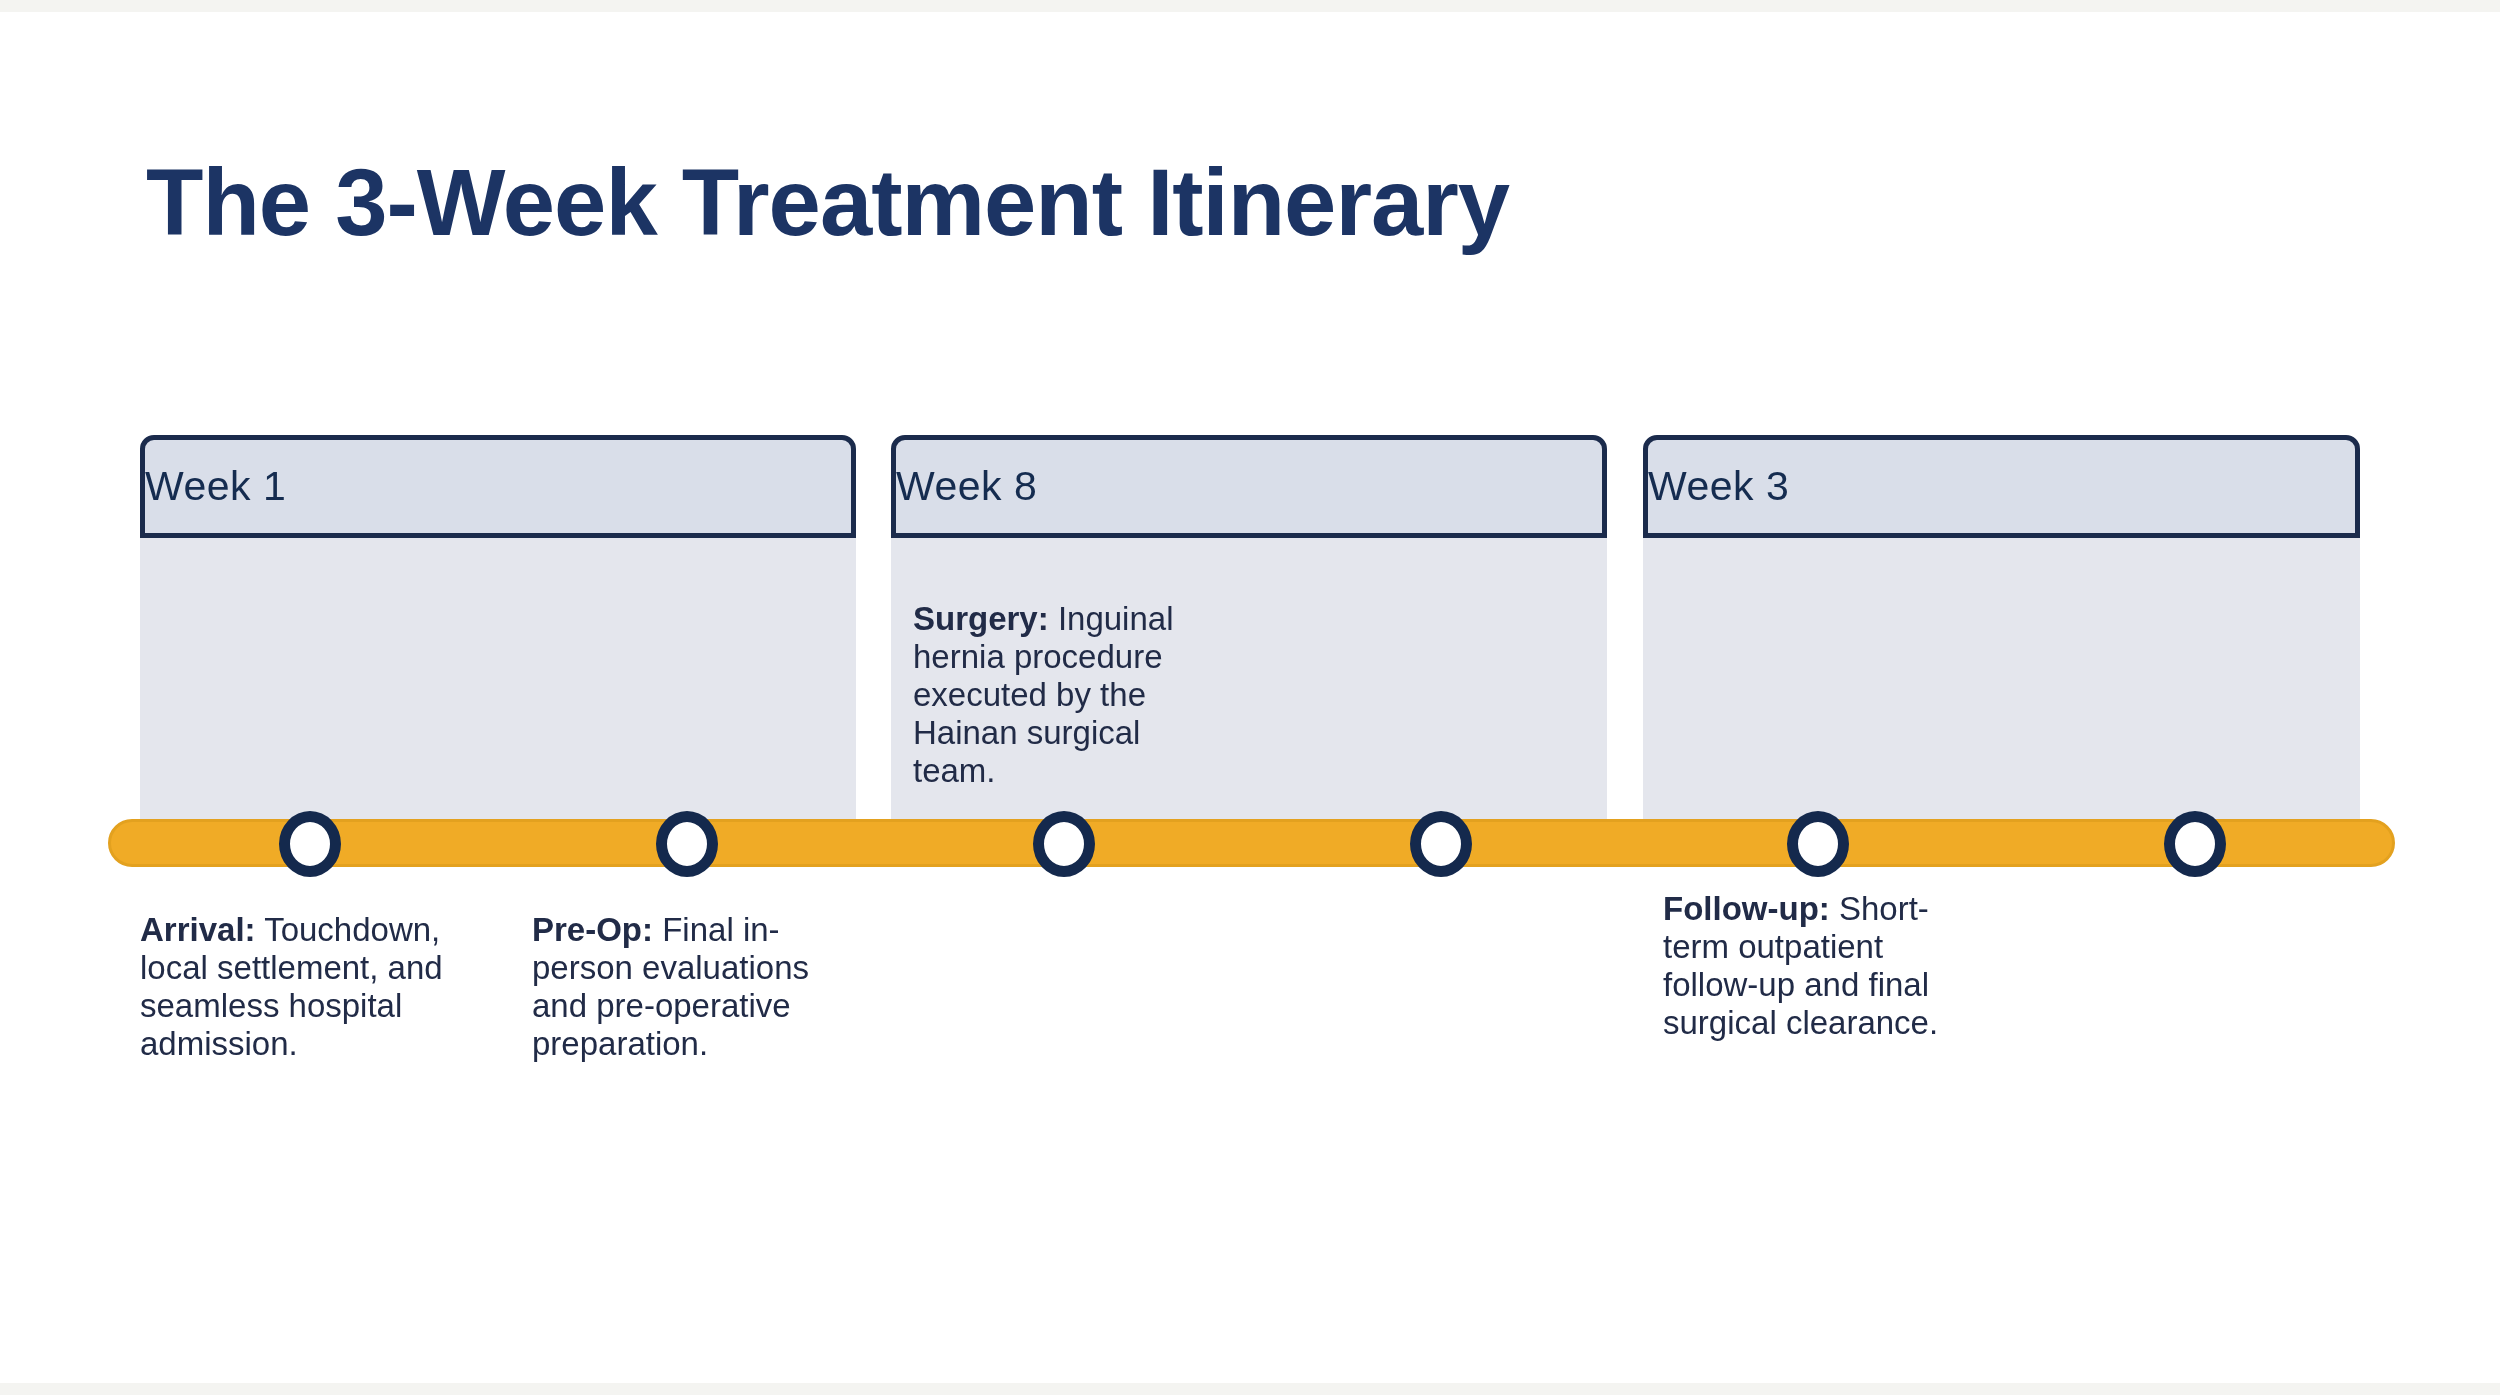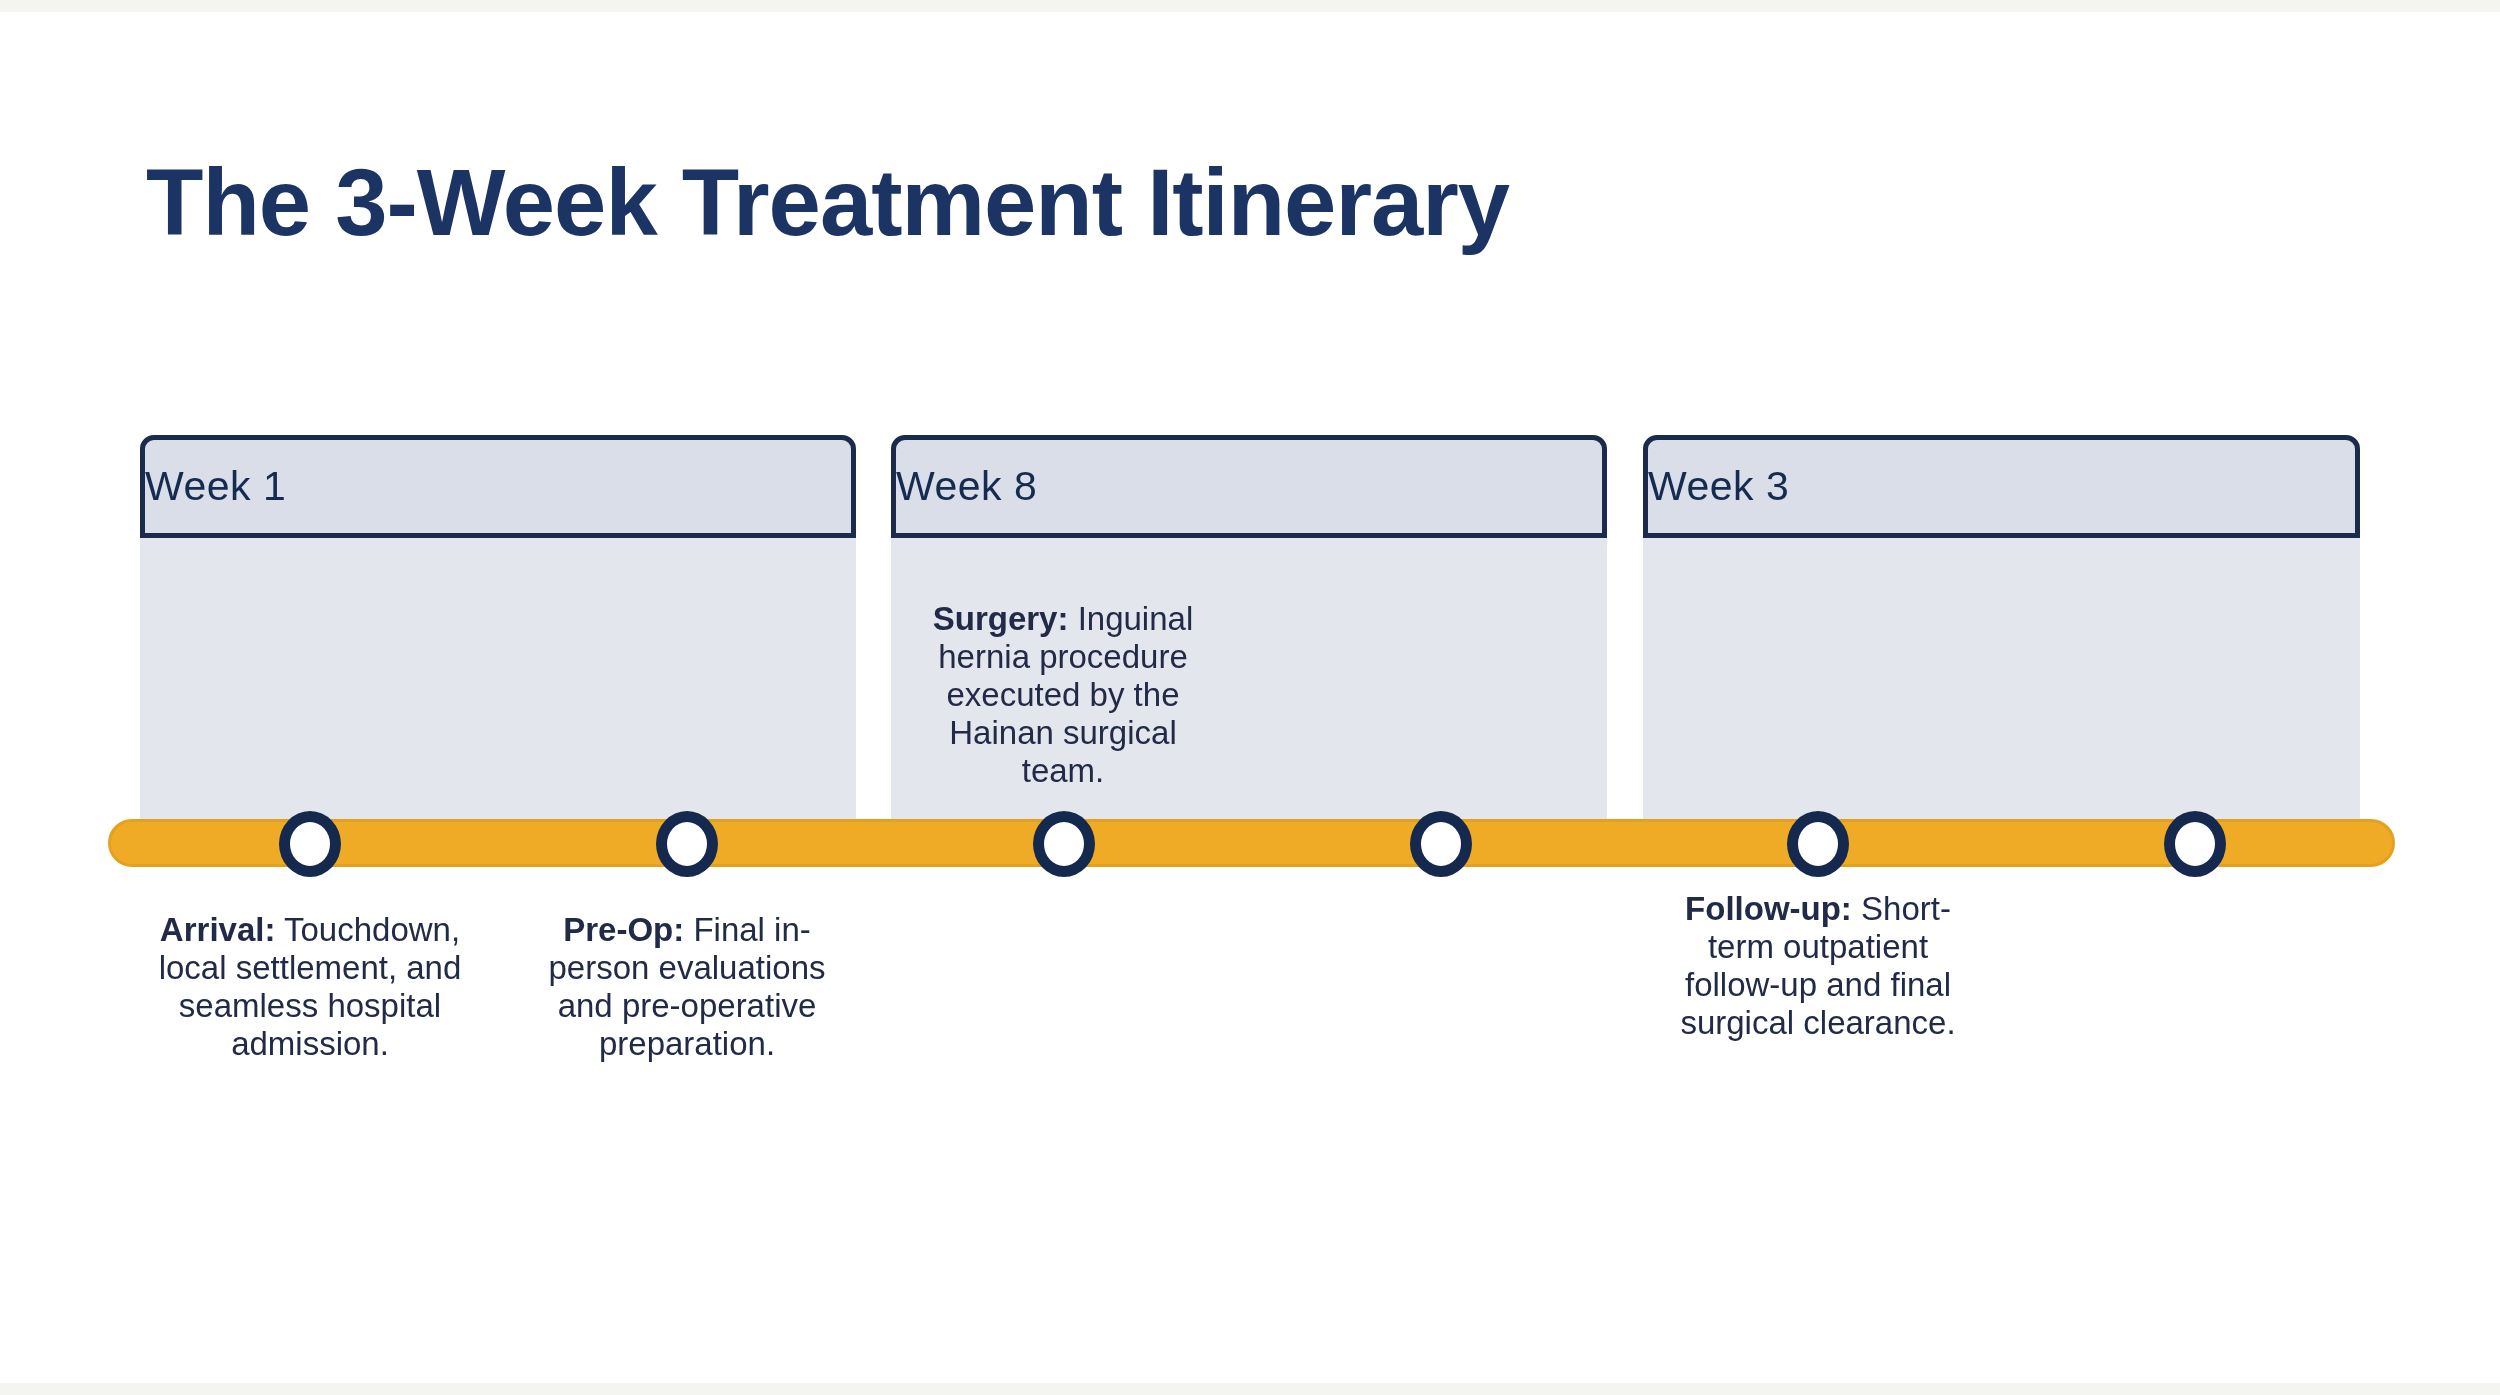--- a/index.html
+++ b/index.html
@@ -54,21 +54,21 @@
     border-radius:24px;
   }
   .marker{
     position:absolute;top:811px;width:62px;height:66px;
     background:#ffffff;
     border:11px solid var(--marker_navy);
     border-radius:50%;
   }
   .event{
     position:absolute;
-    font-size:33px;line-height:38px;text-align:center;
+    font-size:33px;line-height:38px;text-align:left;
     color:var(--text_navy);
   }
   .event b{font-weight:700;}
 </style>
 </head>
 <body>
 
 <div class="page">
 
   <div class="edge top"></div>

